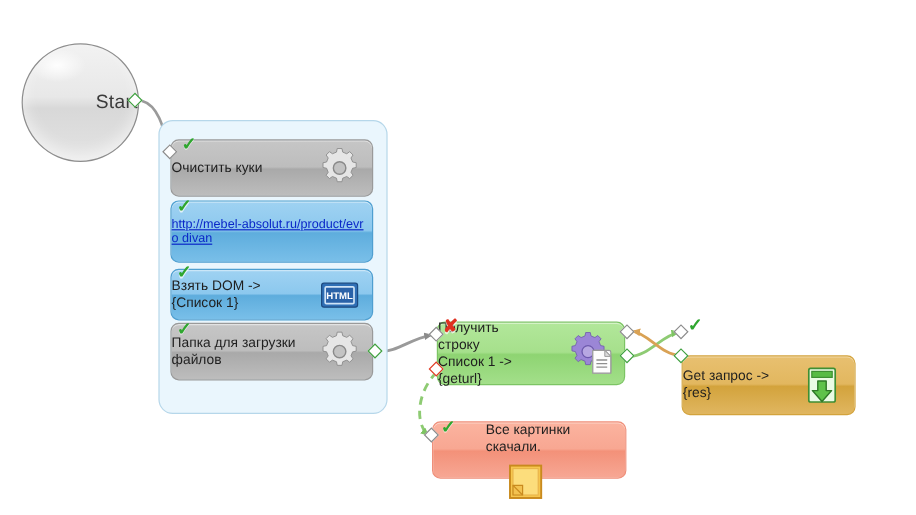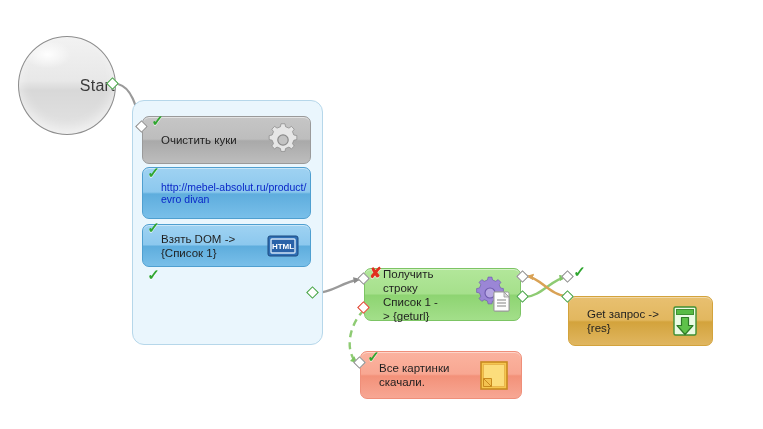--- a/index.html
+++ b/index.html
@@ -65,21 +65,20 @@
   
   .node {
     position: absolute;
     border-radius: 7px;
     box-sizing: border-box;
     display: flex;
     align-items: center;
   }
   .node .ntext {
     flex: 1 1 auto;
-    padding-left: 18px;
     padding-right: 2px;
     font-size: 11.5px;
     line-height: 14px;
     color: #1f1f1f;
     white-space: pre-line;
   }
   .node .nicon {
     flex: 0 0 auto;
     width: 42px;
     height: 42px;
@@ -105,24 +104,26 @@
   }
   .node-orange {
     border: 1px solid #d3a33c;
     background: linear-gradient(180deg, #e8c070 0%, #e2b75f 48%, #d3a33c 52%, #e0b660 100%);
     box-shadow: inset 0 1px 0 rgba(255,255,255,.4);
   }
   .node-red {
     border: 1px solid #ef8f7a;
     background: linear-gradient(180deg, #fbb39f 0%, #f8a792 48%, #f39179 52%, #f7a794 100%);
     box-shadow: inset 0 1px 0 rgba(255,255,255,.45);
+    flex-direction: column;
   }
 
   .node-url .ntext {
     color: #0a27c8;
+    text-decoration: underline;
     font-size: 10.5px;
     line-height: 12.5px;
     word-break: break-all;
   }
 
   
   #node-clear-cookies { left: 142px; top: 116px;  width: 169px; height: 48px; }
   #node-open-url      { left: 142px; top: 167px;  width: 169px; height: 52px; }
   #node-get-dom       { left: 142px; top: 224px;  width: 169px; height: 43px; }
   #node-download-dir  { left: 142px; top: 269px;  width: 169px; height: 48px; }
@@ -229,20 +230,40 @@
     <div class="nicon">
       <svg class="ico-svg" viewBox="0 0 42 42" xmlns="http://www.w3.org/2000/svg">
         <rect x="6" y="11" width="30" height="20" rx="2" fill="#2f6fb5" stroke="#1c4a80" stroke-width="1"></rect>
         <rect x="9" y="14" width="24" height="14" rx="1" fill="#2a62a8" stroke="#cfe4f7" stroke-width="1.4"></rect>
         <text x="21" y="24" font-family="'Liberation Sans',sans-serif" font-size="8" font-weight="bold" fill="#ffffff" text-anchor="middle">HTML</text>
       </svg>
     </div>
   </div>
   <div class="marker marker-ok" style="left:146px; top:220px;">✓</div>
 
+  <div class="node node-gray" id="node-download-dir">
+    <div class="ntext">Папка для загрузки
+файлов</div>
+    <div class="nicon">
+      <svg class="ico-svg" viewBox="0 0 42 42" xmlns="http://www.w3.org/2000/svg">
+        <g transform="translate(21,21)">
+          <g fill="#e6e6e6" stroke="#8a8a8a" stroke-width="1.2">
+            <path d="M -3.2,-16 L 3.2,-16 L 4.2,-11.2 L 9.6,-9.0 L 13.6,-11.8 L 18.1,-7.3
+                     L 15.3,-3.3 L 17.5,2.1 L 22.3,3.1 L 22.3,9.5 L 17.5,10.5
+                     L 15.3,15.9 L 18.1,19.9 L 13.6,24.4 L 9.6,21.6 L 4.2,23.8
+                     L 3.2,28.6 L -3.2,28.6 L -4.2,23.8 L -9.6,21.6 L -13.6,24.4
+                     L -18.1,19.9 L -15.3,15.9 L -17.5,10.5 L -22.3,9.5 L -22.3,3.1
+                     L -17.5,2.1 L -15.3,-3.3 L -18.1,-7.3 L -13.6,-11.8 L -9.6,-9.0
+                     L -4.2,-11.2 z" transform="translate(0,-6.3) scale(0.62)"></path>
+          </g>
+          <circle cx="0" cy="0" r="5.2" fill="#c3c3c3" stroke="#8a8a8a" stroke-width="1.2"></circle>
+        </g>
+      </svg>
+    </div>
+  </div>
   <div class="marker marker-ok" style="left:146px; top:267px;">✓</div>
   <div class="port port-green" style="left:308px; top:288px;"></div>
 
   <div class="node node-green" id="node-get-string">
     <div class="ntext">Получить строку
 Список 1 -&gt; {geturl}</div>
     <div class="nicon">
       <svg class="ico-svg" viewBox="0 0 42 42" xmlns="http://www.w3.org/2000/svg">
         <g transform="translate(18,19)">
           <g fill="#9b86d6" stroke="#6d59ad" stroke-width="1.1">

